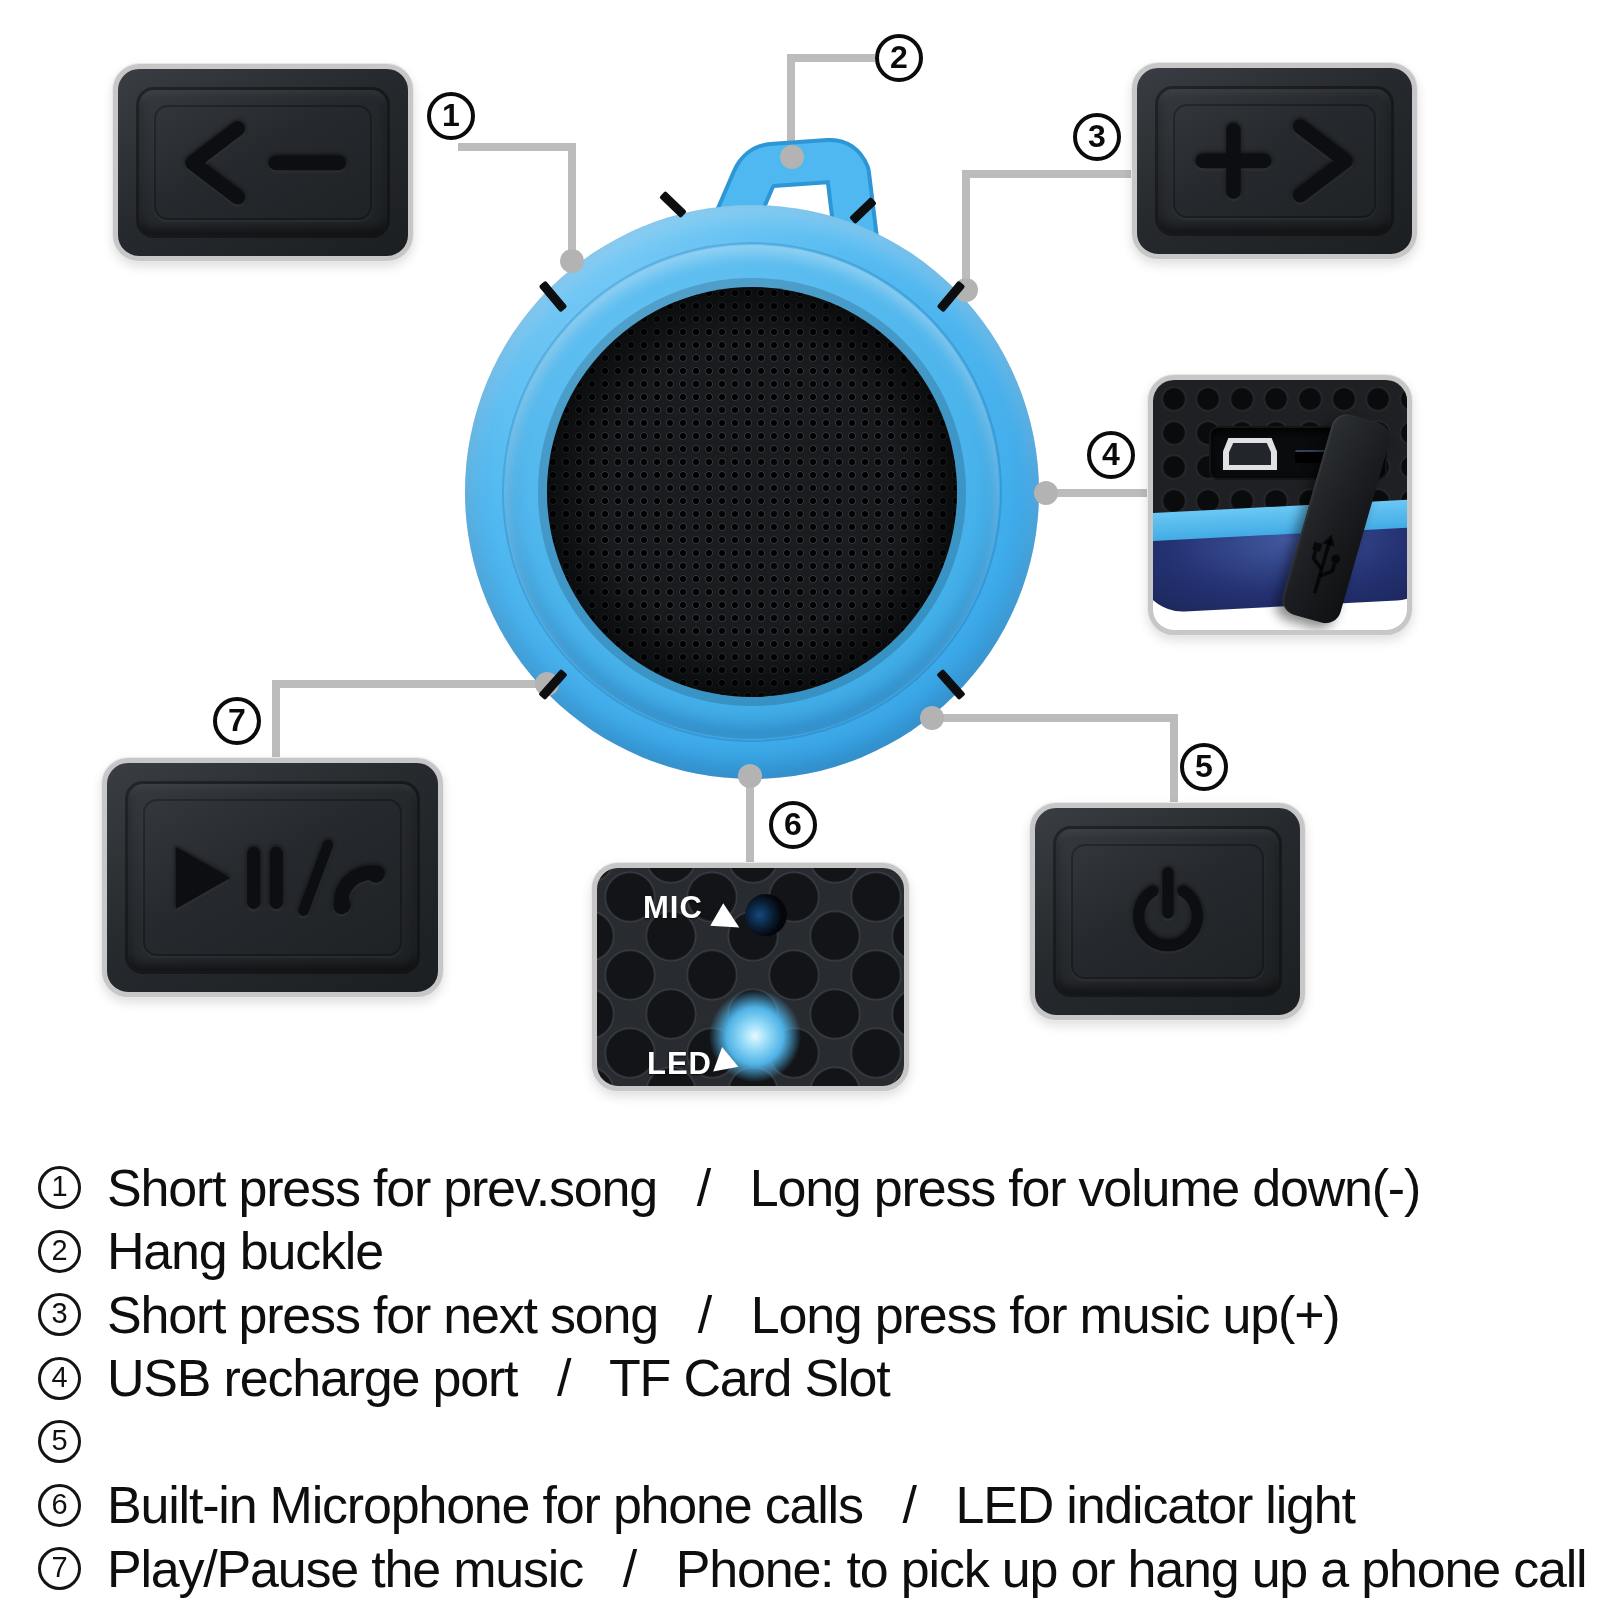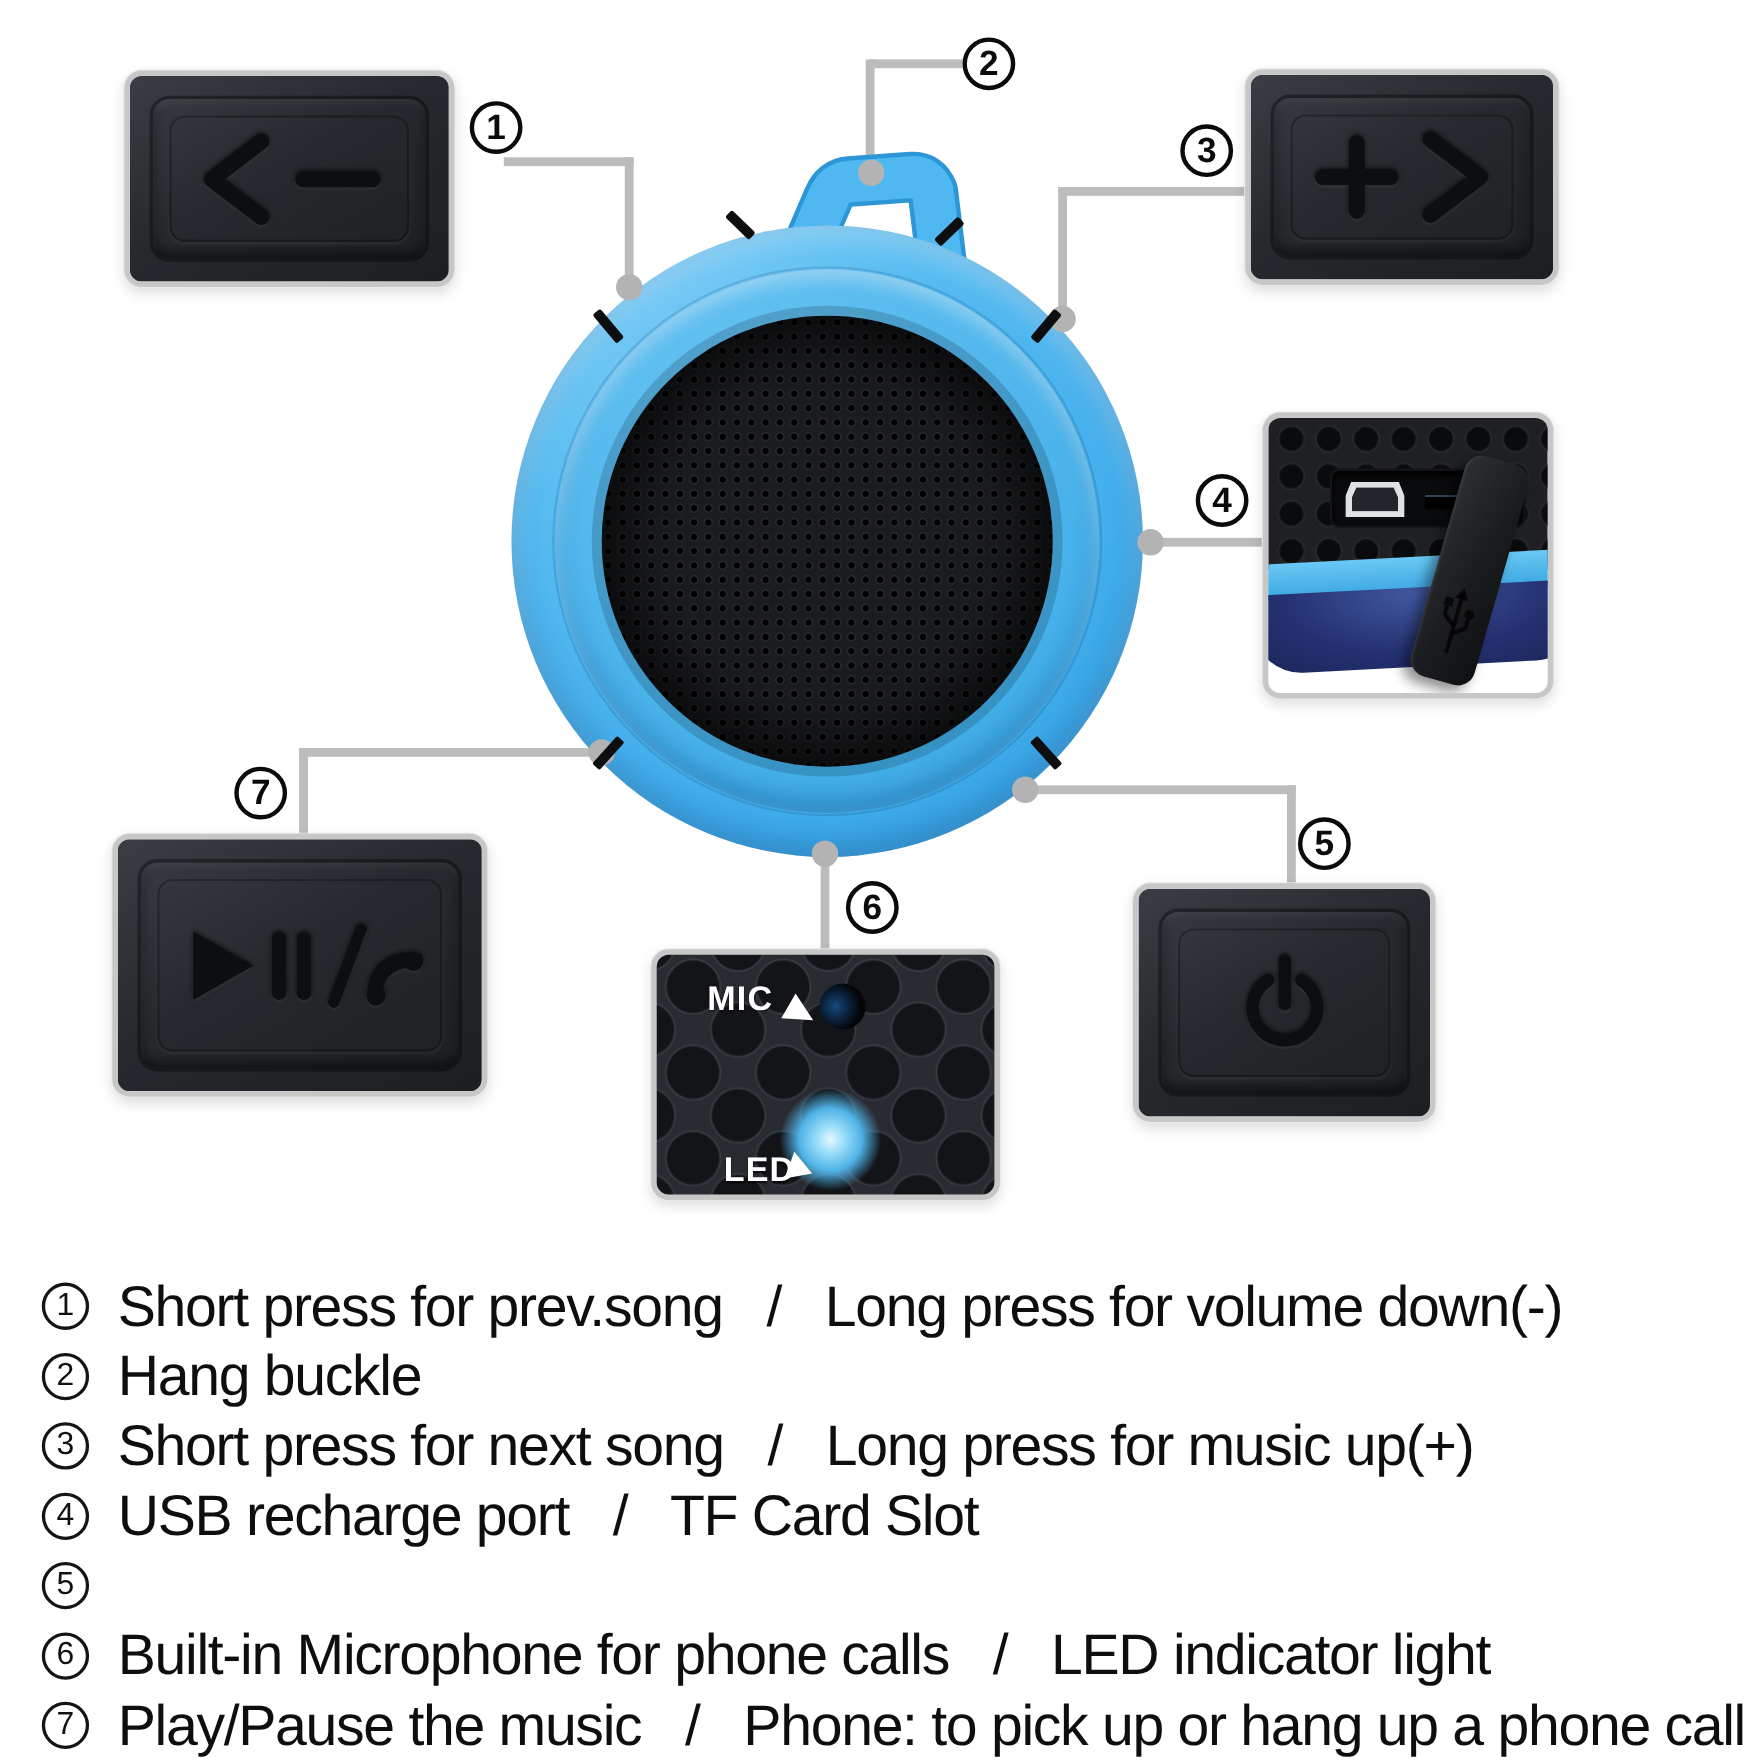--- a/index.html
+++ b/index.html
@@ -52,21 +52,21 @@
     position:absolute; left:190px; top:254px; width:196px; height:58px; border-radius:30px;
     background:linear-gradient(180deg, #ffffff 0%, #e9ebee 45%, #cfd3d7 100%);
     box-shadow: 0 0 0 3px #b4b8bc, 0 4px 7px rgba(0,0,0,.55), inset 0 -5px 9px rgba(0,0,0,.14);
     display:flex; align-items:center; justify-content:center;
     font-size:37px; color:#5b4aa5; letter-spacing:0.5px;
   }
   .ntch { position:absolute; width:34px; height:9px; background:#0d0e10; border-radius:2px; z-index:3; }
 
   
   .panel {
-    position:absolute; border:5px solid #c7c7c7; border-radius:16px;
+    position:absolute; border:5px solid #c7c7c7; border-radius:26px;
     background:linear-gradient(150deg, #3a3e44 0%, #26292d 45%, #1c1f22 100%);
     box-shadow: 0 0 0 1px #e9e9e9, 0 5px 12px rgba(0,0,0,.14);
     z-index:3; display:flex; align-items:center; justify-content:center; overflow:hidden;
   }
   .ridge::before {
     content:""; position:absolute; inset:18px; border-radius:18px;
     border:3px solid rgba(0,0,0,.38);
     box-shadow: inset 0 4px 6px rgba(255,255,255,.06), inset 0 -6px 10px rgba(0,0,0,.5);
   }
   .ridge::after {
@@ -228,21 +228,21 @@
       <path d="M71,33 A31,31 0 1 1 39,33" fill="none" stroke="#0c0e11" stroke-width="12" stroke-linecap="round"></path>
       <path d="M55,14 V56" fill="none" stroke="#0c0e11" stroke-width="12" stroke-linecap="round"></path>
     </svg>
   </div>
 
   <div class="panel panel-mic" style="left:592px;top:863px;width:317px;height:228px">
     <div class="mic-hole" style="left:148px;top:26px"></div>
     <div class="led-glow" style="left:110px;top:120px"></div>
     <span class="mic-label" style="left:46px;top:22px">MIC</span>
     <div class="tri" style="left:118px;top:40px;transform:rotate(30deg)"></div>
-    <span class="led-label" style="left:61px;top:178px">LED</span>
+    <span class="led-label" style="left:50px;top:178px">LED</span>
     <div class="tri" style="left:120px;top:182px;border-left-width:22px;transform:rotate(20deg)"></div>
   </div>
 
   <div class="panel ridge" style="left:102px;top:758px;width:341px;height:239px">
     <svg class="eng" width="235" height="104" viewBox="0 0 250 110">
       <path d="M22,22 L22,88 L80,55 Z" fill="#0c0e11"></path>
       <rect x="98" y="22" width="14" height="66" rx="7" fill="#0c0e11"></rect>
       <rect x="122" y="22" width="14" height="66" rx="7" fill="#0c0e11"></rect>
       <path d="M158,90 L184,20" fill="none" stroke="#0c0e11" stroke-width="11" stroke-linecap="round"></path>
       <path d="M198,86 C196,62 214,47 237,50" fill="none" stroke="#0c0e11" stroke-width="15" stroke-linecap="round"></path>

